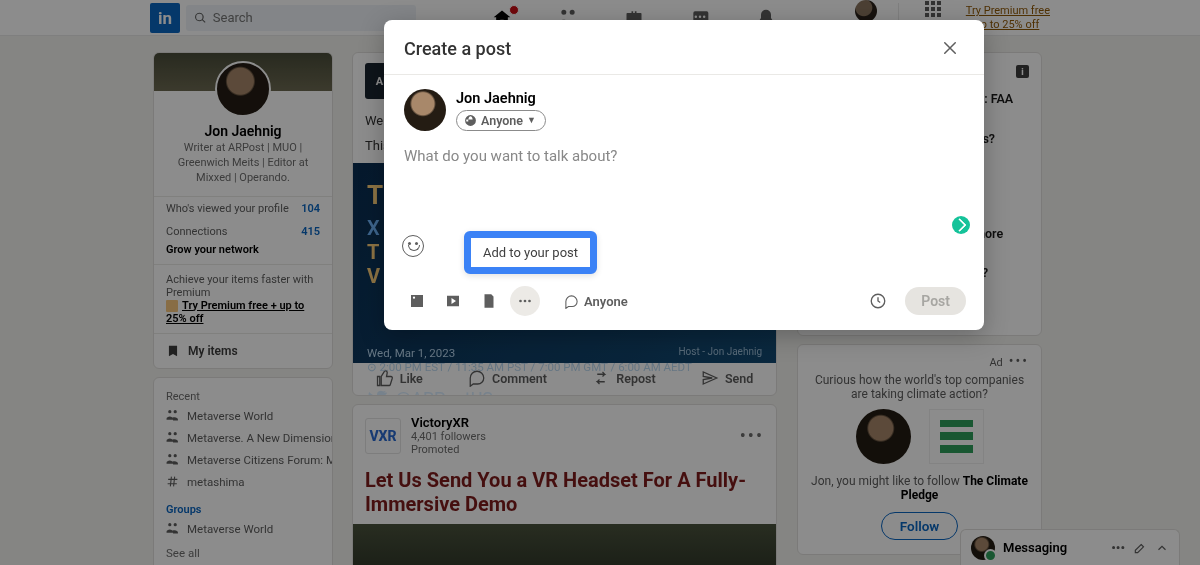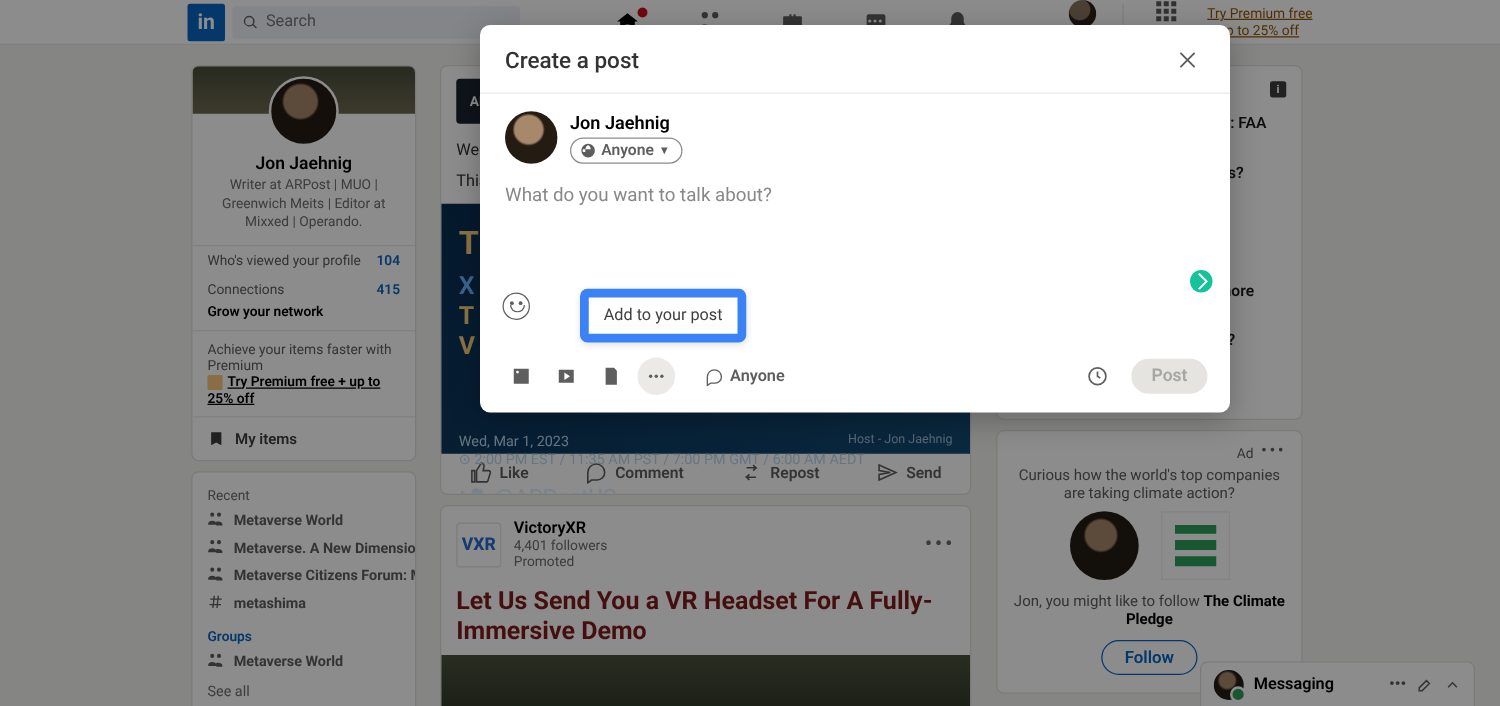--- a/index.html
+++ b/index.html
@@ -39,21 +39,21 @@
   .stat { display:flex; justify-content:space-between; padding:5px 12px; font-size:11px;}
   .stat .num { color:#0a66c2; font-weight:600;}
   .gyn { padding:0 12px 8px; font-size:11px; font-weight:600; color:#000;}
   .prem-block { padding:8px 12px; font-size:11px;}
   .prem-block a { color:#000; font-weight:600; text-decoration:underline;}
   .gold { display:inline-block; width:12px; height:12px; background:#f8c77e; border-radius:1px; margin-right:4px; vertical-align:middle;}
   .myitems { padding:10px 12px; font-size:12px; font-weight:600; color:#3d3d3d; display:flex; align-items:center; gap:8px;}
   .recent-card { padding:8px 0 10px; }
   .recent-card .hdr { padding:4px 12px 2px; font-size:11px; color:#6e6e6e;}
   .recent-card .hdr.blue { color:#0a66c2; font-weight:600; padding-top:10px;}
-  .ritem { display:flex; align-items:center; gap:8px; padding:4px 12px; font-size:11.5px; color:#5e5e5e; white-space:nowrap; overflow:hidden; text-overflow:ellipsis;font-weight:bold;}
+  .ritem { display:flex; align-items:center; gap:8px; padding:4px 12px; font-size:11.5px; color:#5e5e5e; white-space:nowrap; overflow:hidden; text-overflow:ellipsis;}
   .ritem svg { width:13px; height:13px; fill:#5e5e5e; flex-shrink:0;}
   .seeall { padding:6px 12px 2px; font-size:11.5px; color:#6e6e6e;}
 
   
   .feed { position:absolute; left:352px; top:52px; width:425px; z-index:10;}
   .fcard { background:#fff; border:1px solid #e0dfdc; border-radius:6px; margin-bottom:8px; overflow:hidden;}
   .fhead { display:flex; gap:10px; padding:10px 12px; align-items:center;}
   .fhead .fa { width:36px; height:36px; border-radius:3px; background:#1a2530; display:flex; align-items:center; justify-content:center; color:#fff; font-size:11px; font-weight:700;}
   .fcard .peek { padding:4px 12px 10px; font-size:13px; color:#333;}
   .hero { height:200px; background:linear-gradient(135deg,#0a2e52,#134a73); color:#bfe1ff; padding:18px 14px 10px; position:relative; font-size:13px;}

